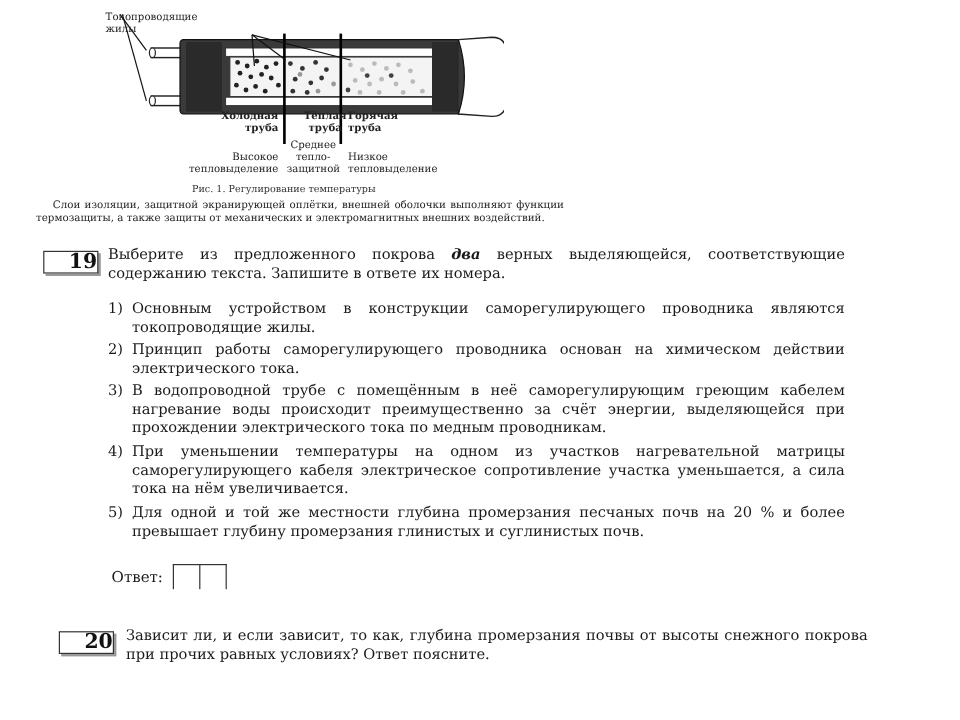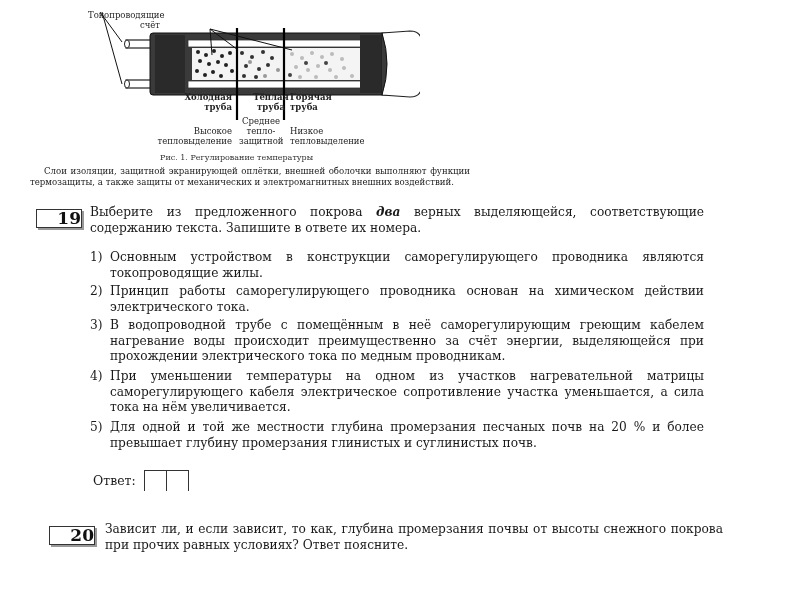--- a/index.html
+++ b/index.html
@@ -110,23 +110,23 @@
     <line x1="177" y1="28" x2="177" y2="120" stroke="#000" stroke-width="2.2"></line>
     <line x1="224" y1="28" x2="224" y2="120" stroke="#000" stroke-width="2.2"></line>
 
     <line x1="40" y1="12" x2="62" y2="42" stroke="#111" stroke-width="1"></line>
     <line x1="42" y1="12" x2="62" y2="84" stroke="#111" stroke-width="1"></line>
     <line x1="150" y1="29" x2="152" y2="55" stroke="#111" stroke-width="1"></line>
     <line x1="150" y1="29" x2="178" y2="50" stroke="#111" stroke-width="1"></line>
     <line x1="150" y1="29" x2="232" y2="50" stroke="#111" stroke-width="1"></line>
   </svg>
 
-  <div class="abs fig-label" style="left:28px;top:10px;text-align:right;width:72px;">
+  <div class="abs fig-label" style="left:28px;top:10px;text-align:left;width:72px;">
     <div>Токопроводящие</div>
-    <div>счёт</div>
+    <div>жилы</div>
   </div>
 
   <div class="abs fig-label bold" style="left:100px;top:92px;width:72px;text-align:right;">
     <div>Холодная</div>
     <div>труба</div>
   </div>
   <div class="abs fig-label" style="left:80px;top:126px;width:92px;text-align:right;">
     <div>Высокое</div>
     <div>тепловыделение</div>
   </div>

